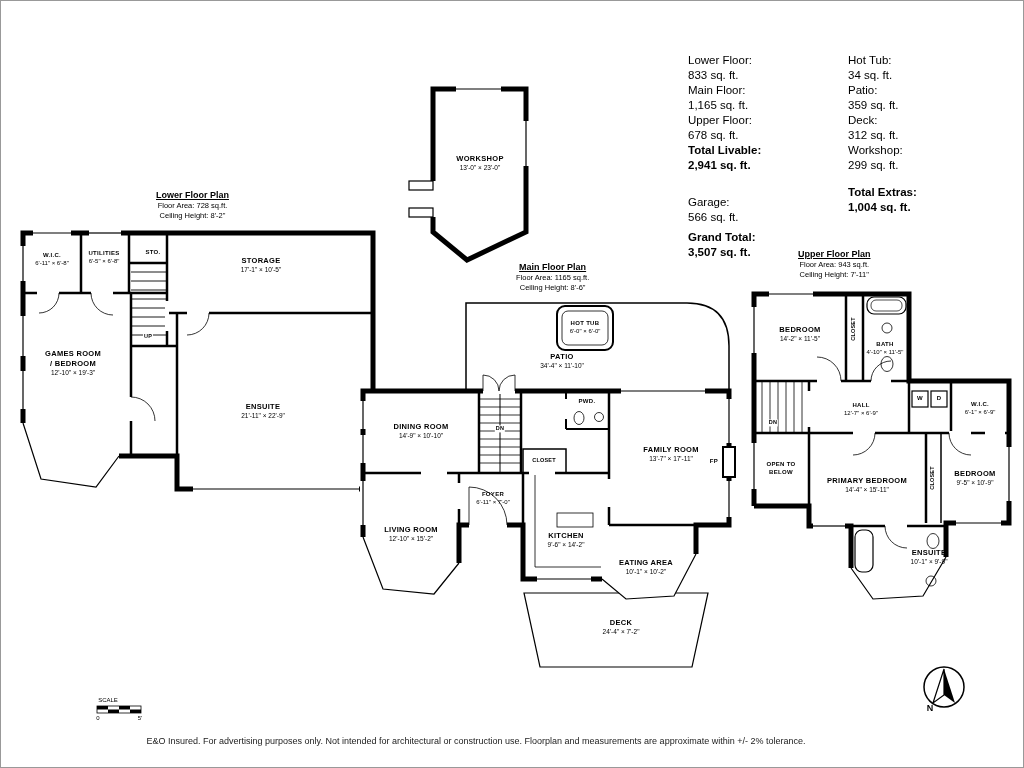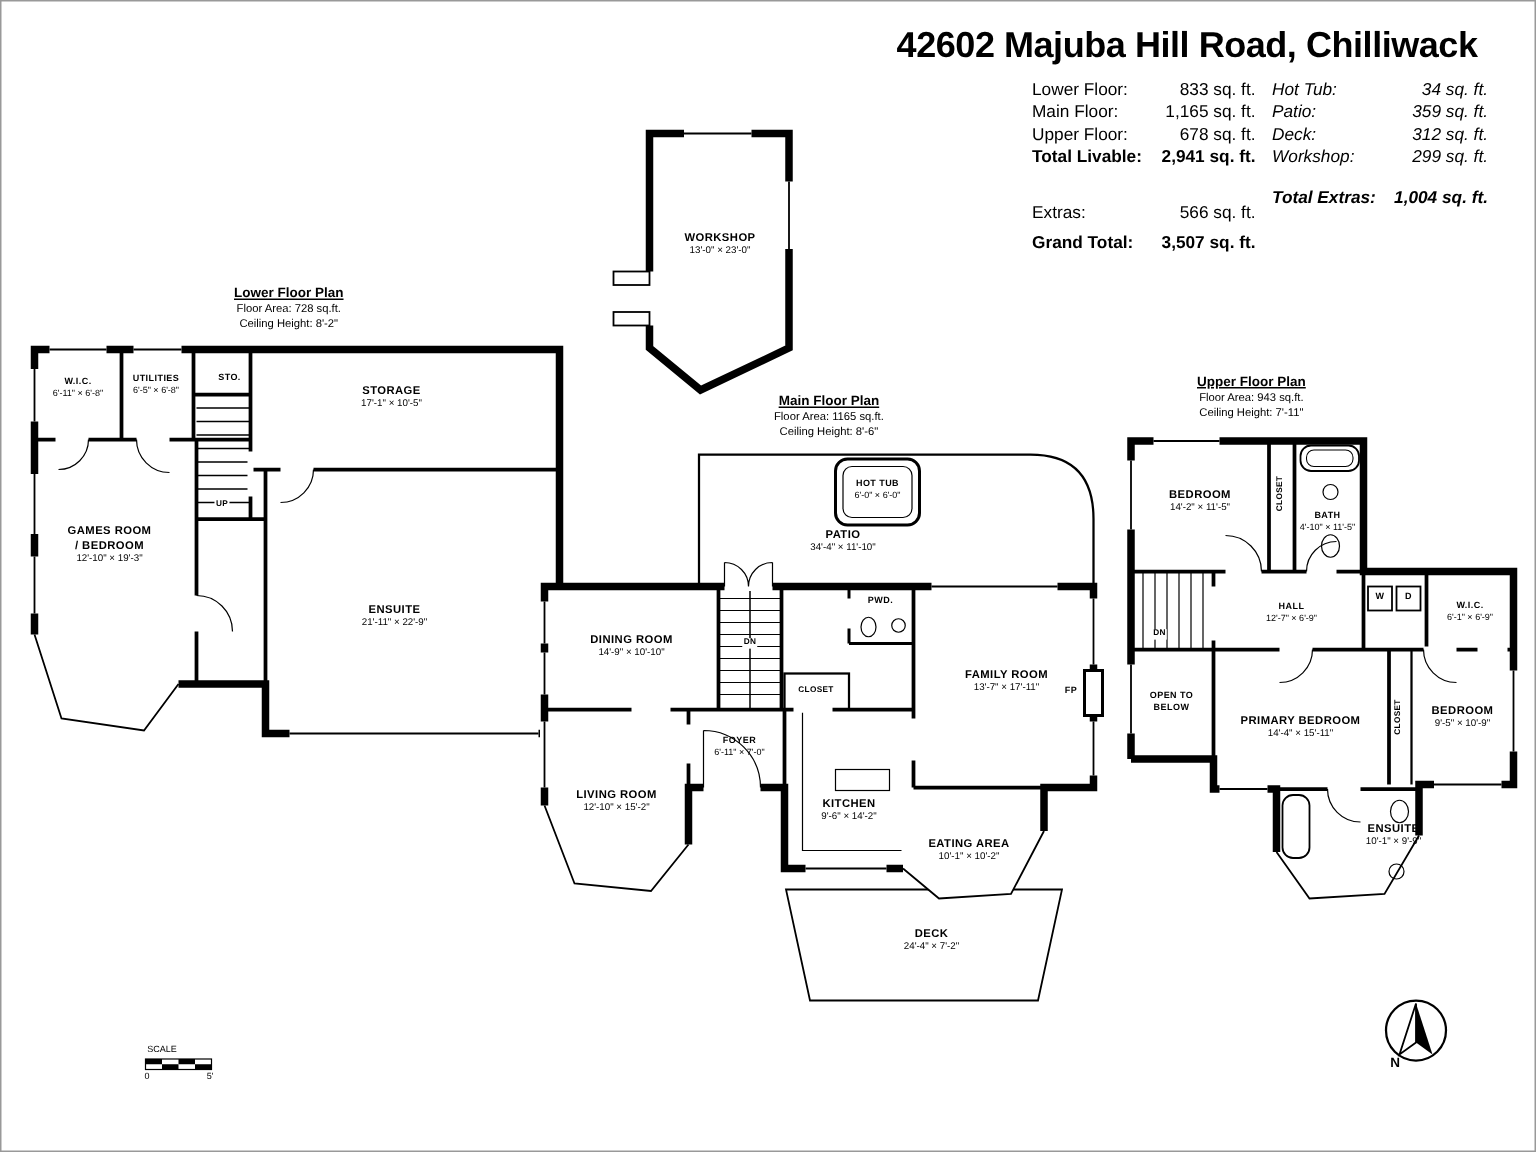--- a/index.html
+++ b/index.html
@@ -2,22 +2,22 @@
 <html><head>
 <meta charset="utf-8">
 <style>
   html,body{margin:0;padding:0;background:#fff;}
   .page{position:relative;width:1024px;height:768px;background:#fff;border:1px solid #999;
         box-sizing:border-box;font-family:"Liberation Sans",sans-serif;color:#000;overflow:hidden;}
   svg{position:absolute;left:0;top:0;}
   .title{position:absolute;top:16px;right:38px;margin:0;font-size:24px;font-weight:bold;letter-spacing:-0.3px;}
   .stats-col{position:absolute;top:52px;}
   .stats-left{left:687px;width:149px;}
-  .stats-right{left:847px;width:144px;font-style:italic;}
-  .srow{display:flex;justify-content:space-between;font-size:11.5px;line-height:15px;}
+  .stats-right{left:847px;width:144px;}
+  .srow{display:flex;justify-content:space-between;font-size:11.5px;line-height:15px;flex-direction:column;}
   .srow.bold{font-weight:bold;}
   .srow.gap1{margin-top:12px;}
   .srow.gap2{margin-top:22px;}
   .srow.gap3{margin-top:5px;}
   .plan-header{position:absolute;line-height:1.25;text-align:center;}
   .ph-title{font-size:9px;font-weight:bold;text-decoration:underline;}
   .ph-sub{font-size:7.5px;}
   .room-label{position:absolute;transform:translate(-50%,-50%);text-align:center;white-space:nowrap;line-height:1.3;}
   .rname{display:block;font-size:7.5px;font-weight:bold;letter-spacing:.3px;}
   .dims{display:block;font-size:6.5px;font-weight:normal;}
@@ -220,41 +220,40 @@
       </g>
 
       <g>
         <circle cx="943" cy="686" r="20" stroke-width="1.5"></circle>
         <path d="M943,668 L954,702 L943,694 Z" fill="#000" stroke="none"></path>
         <path d="M943,668 L932,702 L943,694 Z" stroke-width="1.2"></path>
       </g>
     </g>
   </svg>
 
-  <h1 class="title">42602 Majuba Hill Road, Chilliwack</h1>
 
   <div class="stats-col stats-left">
     <div class="srow">
         <span>Lower Floor:</span>
         <span>833 sq. ft.</span>
       </div>
     <div class="srow">
         <span>Main Floor:</span>
         <span>1,165 sq. ft.</span>
       </div>
     <div class="srow">
         <span>Upper Floor:</span>
         <span>678 sq. ft.</span>
       </div>
     <div class="srow bold">
         <span>Total Livable:</span>
         <span>2,941 sq. ft.</span>
       </div>
     <div class="srow gap2">
-        <span>Extras:</span>
+        <span>Garage:</span>
         <span>566 sq. ft.</span>
       </div>
     <div class="srow bold gap3">
         <span>Grand Total:</span>
         <span>3,507 sq. ft.</span>
       </div>
   </div>
 
   <div class="stats-col stats-right">
     <div class="srow">
@@ -423,13 +422,14 @@
     </div>
   <div class="room-label t55 stair" style="left:772px;top:422px">
       <span class="rname">DN</span>
     </div>
 
   <div class="tick" style="left:107px;top:699px">SCALE</div>
   <div class="tick" style="left:97px;top:717px">0</div>
   <div class="tick" style="left:139px;top:717px">5'</div>
   <div class="n-label" style="left:929px;top:707px">N</div>
 
+  <div class="footer">E&amp;O Insured. For advertising purposes only. Not intended for architectural or construction use. Floorplan and measurements are approximate within +/- 2% tolerance.</div>
 </div>
 
 </body></html>

